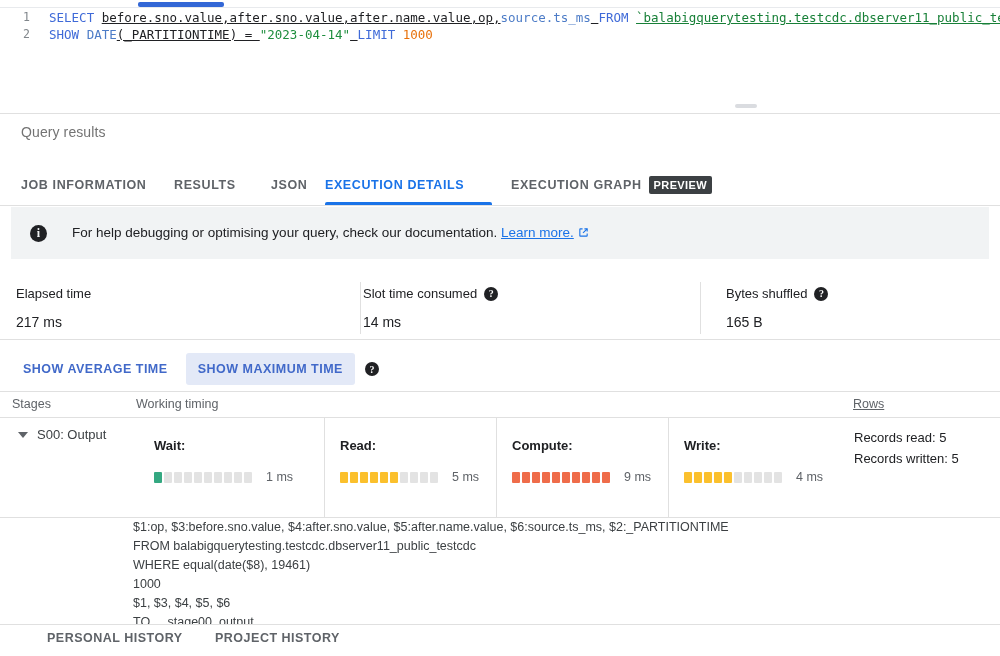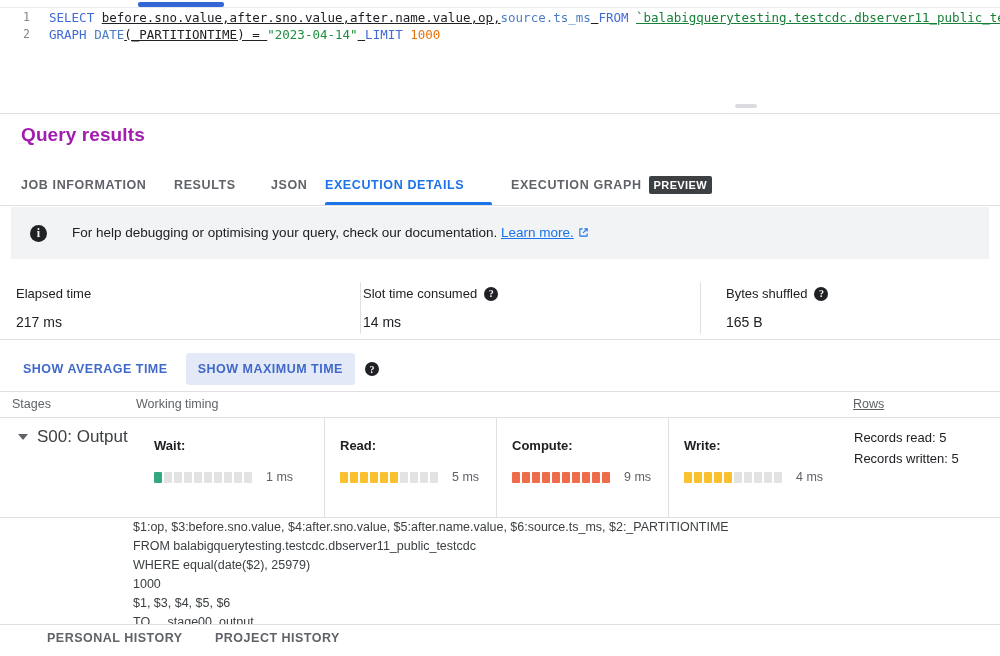--- a/index.html
+++ b/index.html
@@ -56,21 +56,21 @@
   }
 
   
   #results-panel {
     position: absolute; top: 114px; left: 0; width: 1000px; height: 510px;
     background: #ffffff;
   }
 
   #results-title {
     position: absolute; top: 10px; left: 21px;
-    font-size: 19px; color: #a21caf; letter-spacing: .1px; font-weight: bold;
+    font-size: 14px; color: #737373; letter-spacing: .1px;
   }
 
   
   #tabbar {
     position: absolute; top: 50px; left: 0; width: 1000px; height: 42px;
     border-bottom: 1px solid #e0e0e0;
   }
   .tab {
     position: absolute; top: 0; height: 42px;
     display: flex; align-items: center;
@@ -170,21 +170,21 @@
     font-size: 12.5px; color: #5f6368;
   }
 
   #stage-row {
     position: absolute; top: 303px; left: 0; width: 1000px; height: 100px;
     border-top: 1px solid #e0e0e0;
   }
   #stage-cell {
     position: absolute; top: 9px; left: 18px;
     display: flex; align-items: center;
-    font-size: 17px; color: #3c4043;
+    font-size: 13px; color: #3c4043;
   }
   #stage-caret {
     width: 0; height: 0; margin-right: 9px;
     border-left: 5px solid transparent;
     border-right: 5px solid transparent;
     border-top: 6px solid #5f6368;
   }
 
   #timing-group {
     position: absolute; top: 0; left: 139px; width: 706px; height: 100px;
@@ -241,21 +241,21 @@
 
 <div id="app">
 
   <div id="top-strip">
     <div id="active-tab-indicator"></div>
   </div>
 
   <div id="editor-panel">
     <div id="code-lines">
         <div class="code-line"><span class="gutter">1</span><span class="code-text"><span class="kw">SELECT </span><span class="id">before.sno.value,after.sno.value,after.name.value,op,</span><span class="fld">source.ts_ms</span><span class="id"> </span><span class="kw">FROM </span><span class="tbl">`balabigquerytesting.testcdc.dbserver11_public_testcdc`</span></span></div>
-        <div class="code-line"><span class="gutter">2</span><span class="code-text"><span class="kw">GRAPH </span><span class="fld">DATE</span><span class="id">(_PARTITIONTIME) = </span><span class="str">"2023-04-14"</span><span class="id"> </span><span class="kw">LIMIT </span><span class="num">1000</span></span></div>
+        <div class="code-line"><span class="gutter">2</span><span class="code-text"><span class="kw">SHOW </span><span class="fld">DATE</span><span class="id">(_PARTITIONTIME) = </span><span class="str">"2023-04-14"</span><span class="id"> </span><span class="kw">LIMIT </span><span class="num">1000</span></span></div>
       </div>
   </div>
   <div id="editor-bottom-rule"></div>
   <div id="splitter-handle"></div>
 
   <div id="results-panel">
 
     <div id="results-title">Query results</div>
 
     <div id="tabbar">
@@ -409,21 +409,21 @@
         </div>
       <div id="rows-cell">
           <div>Records read: 5</div>
           <div>Records written: 5</div>
         </div>
     </div>
 
     <div id="plan-block">
       <div id="plan-text">$1:op, $3:before.sno.value, $4:after.sno.value, $5:after.name.value, $6:source.ts_ms, $2:_PARTITIONTIME
 FROM balabigquerytesting.testcdc.dbserver11_public_testcdc
-WHERE equal(date($2), 25979)
+WHERE equal(date($8), 19461)
 1000
 $1, $3, $4, $5, $6
 TO __stage00_output</div>
     </div>
   </div>
 
   <div id="history-bar">
       <div class="history-item" style="left: 47px;">PERSONAL HISTORY</div>
       <div class="history-item" style="left: 215px;">PROJECT HISTORY</div>
     </div>

